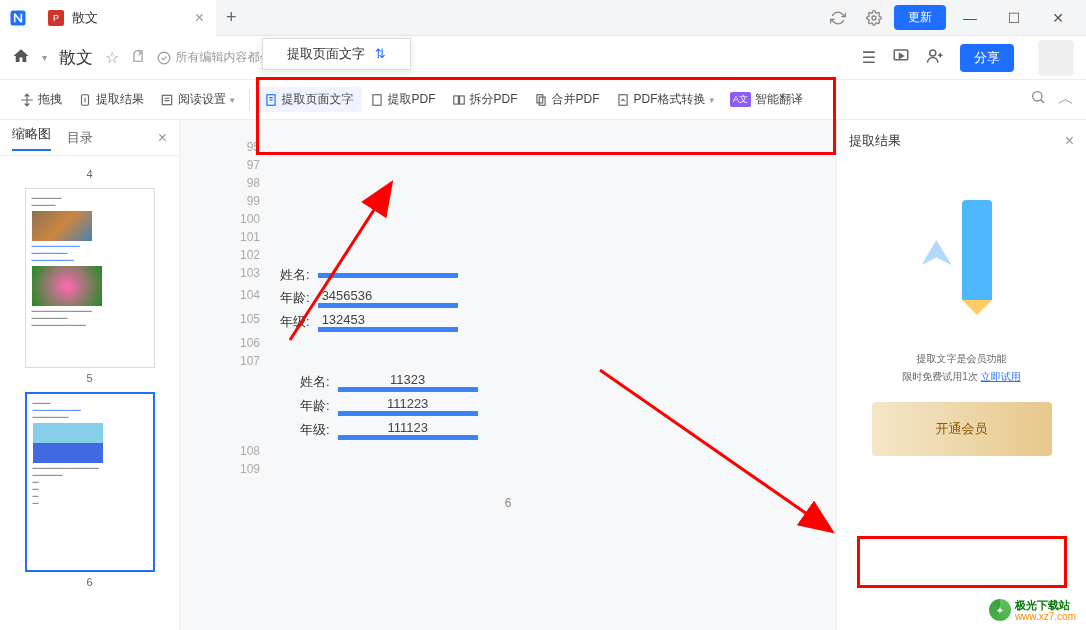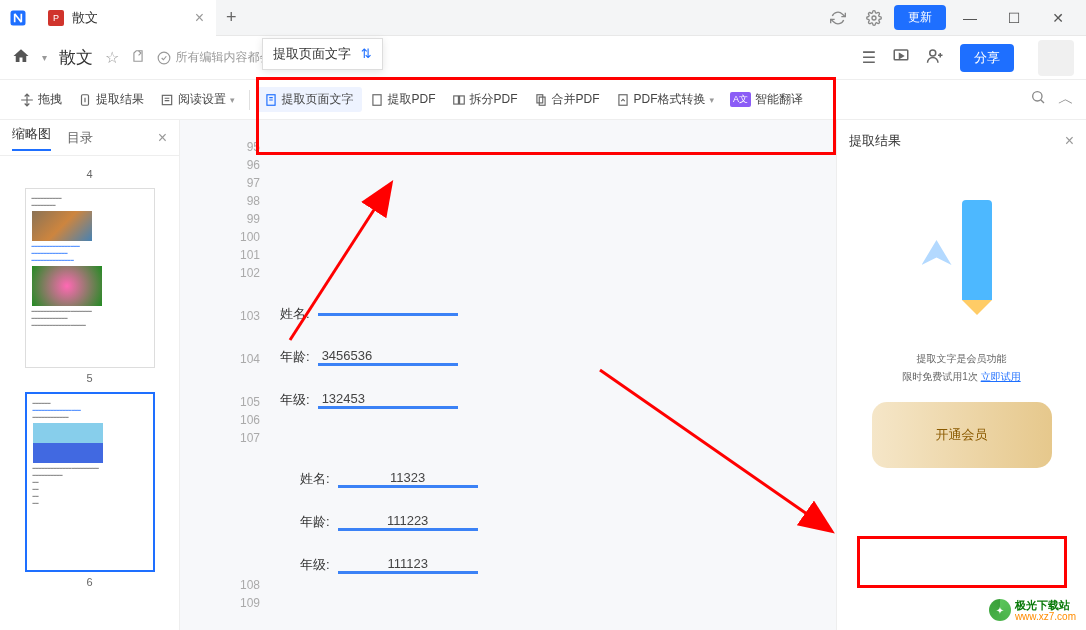--- a/index.html
+++ b/index.html
@@ -27,56 +27,56 @@
 .share-btn { background: #1e6fff; color: #fff; padding: 5px 14px; border-radius: 4px; font-size: 13px; cursor: pointer; }
 .avatar-block { width: 36px; height: 36px; background: #f0f0f0; border-radius: 4px; margin-left: 8px; }
 
 .toolbar { height: 40px; display: flex; align-items: center; padding: 0 12px; border-bottom: 1px solid #eee; position: relative; }
 .tool-item { display: flex; align-items: center; gap: 4px; padding: 4px 8px; font-size: 12px; color: #444; cursor: pointer; }
 .tool-item.active { background: #eef3ff; border-radius: 3px; }
 .tool-icon { width: 14px; height: 14px; display: inline-block; }
 .toolbar-right { margin-left: auto; display: flex; gap: 12px; }
 .red-box-1 { position: absolute; left: 256px; top: -3px; width: 580px; height: 78px; border: 3px solid #ff0000; pointer-events: none; z-index: 10; }
 
-.dropdown { position: absolute; left: 262px; top: 38px; background: #fff; border: 1px solid #ddd; box-shadow: 0 2px 8px rgba(0,0,0,0.1); padding: 6px 10px; font-size: 13px; color: #333; z-index: 5; }
+.dropdown { position: absolute; left: 262px; top: 38px; background: #fff; border: 1px solid #ddd; box-shadow: 0 2px 8px rgba(0,0,0,0.1); padding: 6px 24px; font-size: 13px; color: #333; z-index: 5; }
 
 .main { display: flex; height: calc(100% - 120px); }
 .sidebar { width: 180px; border-right: 1px solid #eee; display: flex; flex-direction: column; }
 .sidebar-header { height: 36px; display: flex; align-items: center; padding: 0 12px; gap: 16px; border-bottom: 1px solid #eee; }
 .sidebar-tab { font-size: 13px; color: #666; cursor: pointer; }
 .sidebar-tab.active { color: #333; border-bottom: 2px solid #1e6fff; padding-bottom: 6px; }
 .sidebar-close { margin-left: auto; color: #999; cursor: pointer; }
 .thumbs { flex: 1; overflow-y: auto; padding: 8px; }
 .thumb { margin: 8px auto; width: 130px; }
 .thumb-page { width: 130px; height: 180px; border: 1px solid #ddd; background: #fff; padding: 6px; font-size: 5px; color: #666; line-height: 1.4; overflow: hidden; }
 .thumb-page.selected { border: 2px solid #1e6fff; }
 .thumb-img1 { width: 60px; height: 30px; background: linear-gradient(135deg,#8b7355,#cd853f,#4682b4); margin: 2px 0; }
 .thumb-img2 { width: 70px; height: 40px; background: radial-gradient(circle,#ff69b4,#228b22); margin: 2px 0; }
 .thumb-img3 { width: 70px; height: 40px; background: linear-gradient(180deg,#87ceeb 50%,#4169e1 50%); margin: 2px 0; }
 .thumb-num { text-align: center; font-size: 11px; color: #666; margin-top: 4px; }
 
 .content { flex: 1; background: #f7f8fa; overflow-y: auto; padding: 20px 40px; position: relative; }
-.line { display: flex; align-items: flex-end; margin-bottom: 4px; font-size: 13px; color: #444; }
+.line { display: flex; align-items: flex-start; margin-bottom: 4px; font-size: 13px; color: #444; }
 .line-num { width: 40px; text-align: right; color: #aaa; margin-right: 20px; font-size: 12px; }
-.form-row { display: flex; align-items: center; gap: 8px; margin-top: 21px; }
+.form-row { display: flex; align-items: center; gap: 8px; }
 .form-label { color: #333; }
-.form-val { border-bottom: 3px solid #3b82f6; min-width: 140px; padding: 0 4px; }
+.form-val { border-bottom: 5px solid #3b82f6; min-width: 140px; padding: 0 4px; }
 .page-num { text-align: center; color: #888; font-size: 12px; margin-top: 20px; }
 
 .rightpanel { width: 250px; border-left: 1px solid #eee; padding: 12px; position: relative; }
 .rp-header { display: flex; align-items: center; justify-content: space-between; margin-bottom: 20px; }
 .rp-title { font-size: 13px; color: #333; }
 .rp-close { color: #999; cursor: pointer; }
 .illust { width: 100px; height: 140px; margin: 30px auto; position: relative; }
 .pencil { width: 30px; height: 100px; background: #4db8ff; position: absolute; left: 50px; top: 20px; border-radius: 4px 4px 0 0; }
 .pencil::after { content: ''; position: absolute; bottom: -15px; left: 0; border-left: 15px solid transparent; border-right: 15px solid transparent; border-top: 15px solid #ffcc66; }
 .plane { width: 30px; height: 25px; background: #b3d9ff; position: absolute; left: 10px; top: 60px; clip-path: polygon(0 100%, 50% 0, 100% 100%, 50% 70%); }
 .msg { text-align: center; font-size: 10px; color: #666; line-height: 1.8; }
 .try-link { color: #1e6fff; cursor: pointer; text-decoration: underline; }
-.vip-btn { display: block; width: 180px; margin: 16px auto 0; padding: 24px; text-align: center; background: linear-gradient(90deg,#f5e6c8,#e6c88c); color: #8b5a00; border-radius: 15px; font-size: 13px; cursor: pointer; }
+.vip-btn { display: block; width: 180px; margin: 16px auto 0; padding: 18px; text-align: center; background: linear-gradient(90deg,#f5e6c8,#e6c88c); color: #8b5a00; border-radius: 4px; font-size: 13px; cursor: pointer; }
 .red-box-2 { position: absolute; left: 20px; bottom: 42px; width: 210px; height: 52px; border: 3px solid #ff0000; pointer-events: none; }
 
 .arrow { position: absolute; pointer-events: none; z-index: 20; }
 
 .watermark { position: absolute; right: 10px; bottom: 8px; font-size: 11px; display:flex; align-items:center; gap:4px; z-index:30; }
 .wm-logo { width:22px; height:22px; border-radius:50%; background:conic-gradient(#5ac45a,#3aa03a); display:flex; align-items:center; justify-content:center; color:#fff; font-size:10px; }
 .wm-text { line-height:1.1; }
 .wm-cn { color:#0a7a0a; font-weight:bold; }
 .wm-url { color:#ff8c00; font-size:10px; }
 
@@ -267,23 +267,20 @@
             <div>━━</div>
         </div>
         <div class="thumb-num">6</div>
       </div>
     </div>
   </div>
 
   <div class="content">
     <div class="line">
         <span class="line-num">95</span>
-      </div>
-    <div class="line">
-        <span class="line-num">96</span>
       </div>
     <div class="line">
         <span class="line-num">97</span>
       </div>
     <div class="line">
         <span class="line-num">98</span>
       </div>
     <div class="line">
         <span class="line-num">99</span>
       </div>

